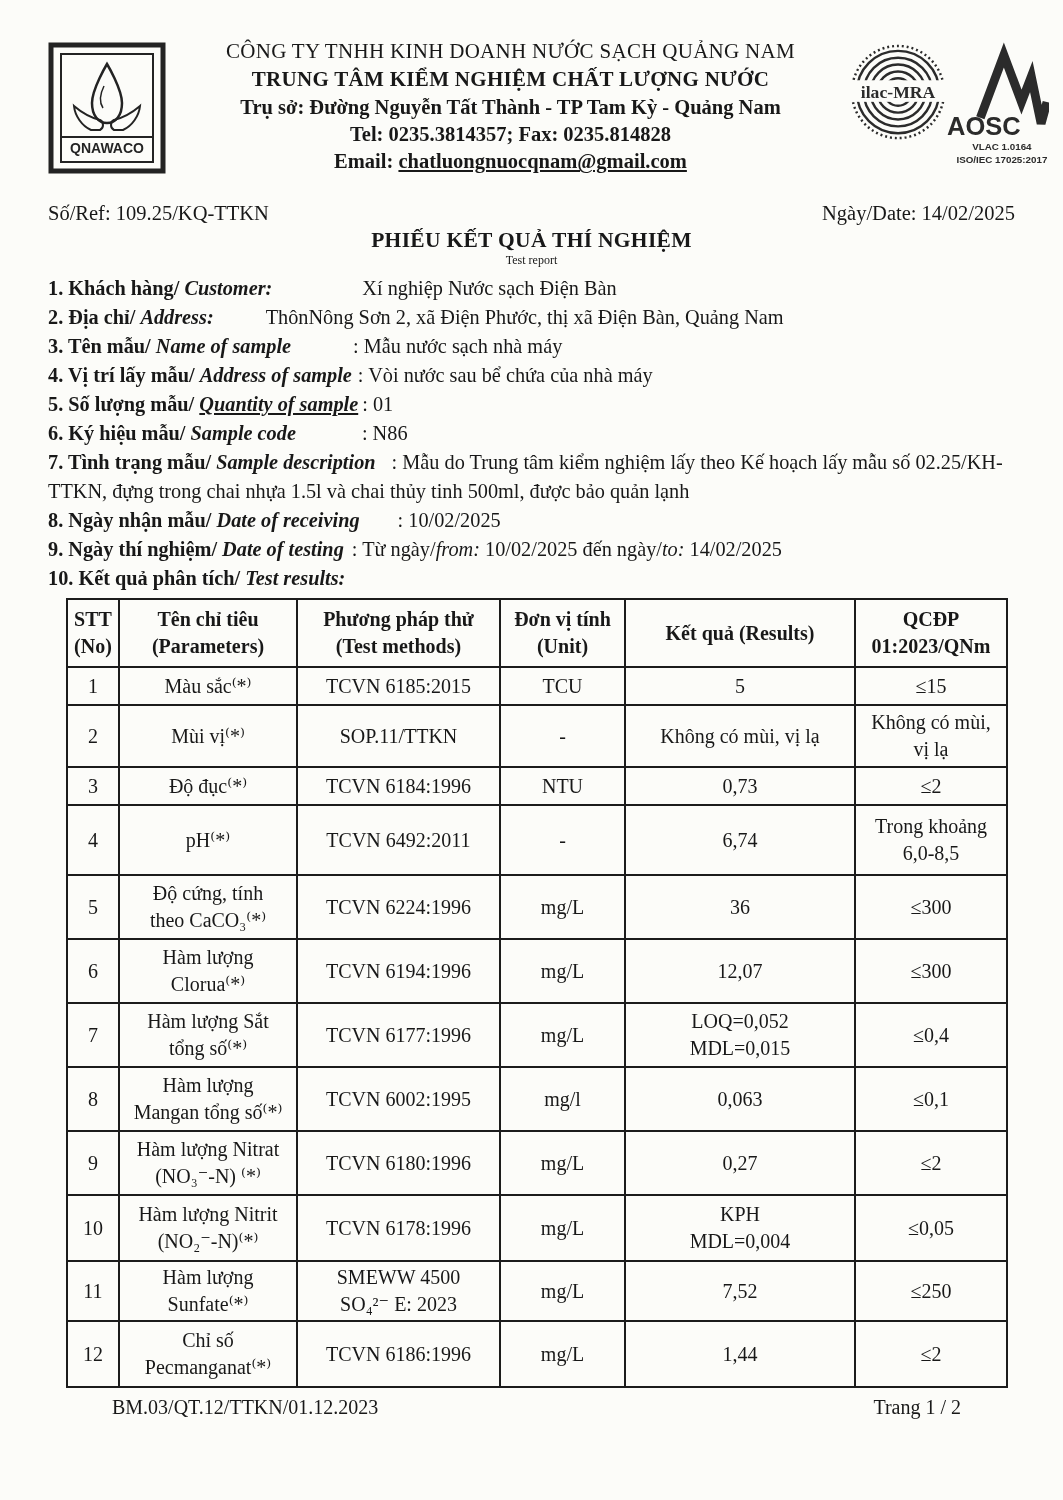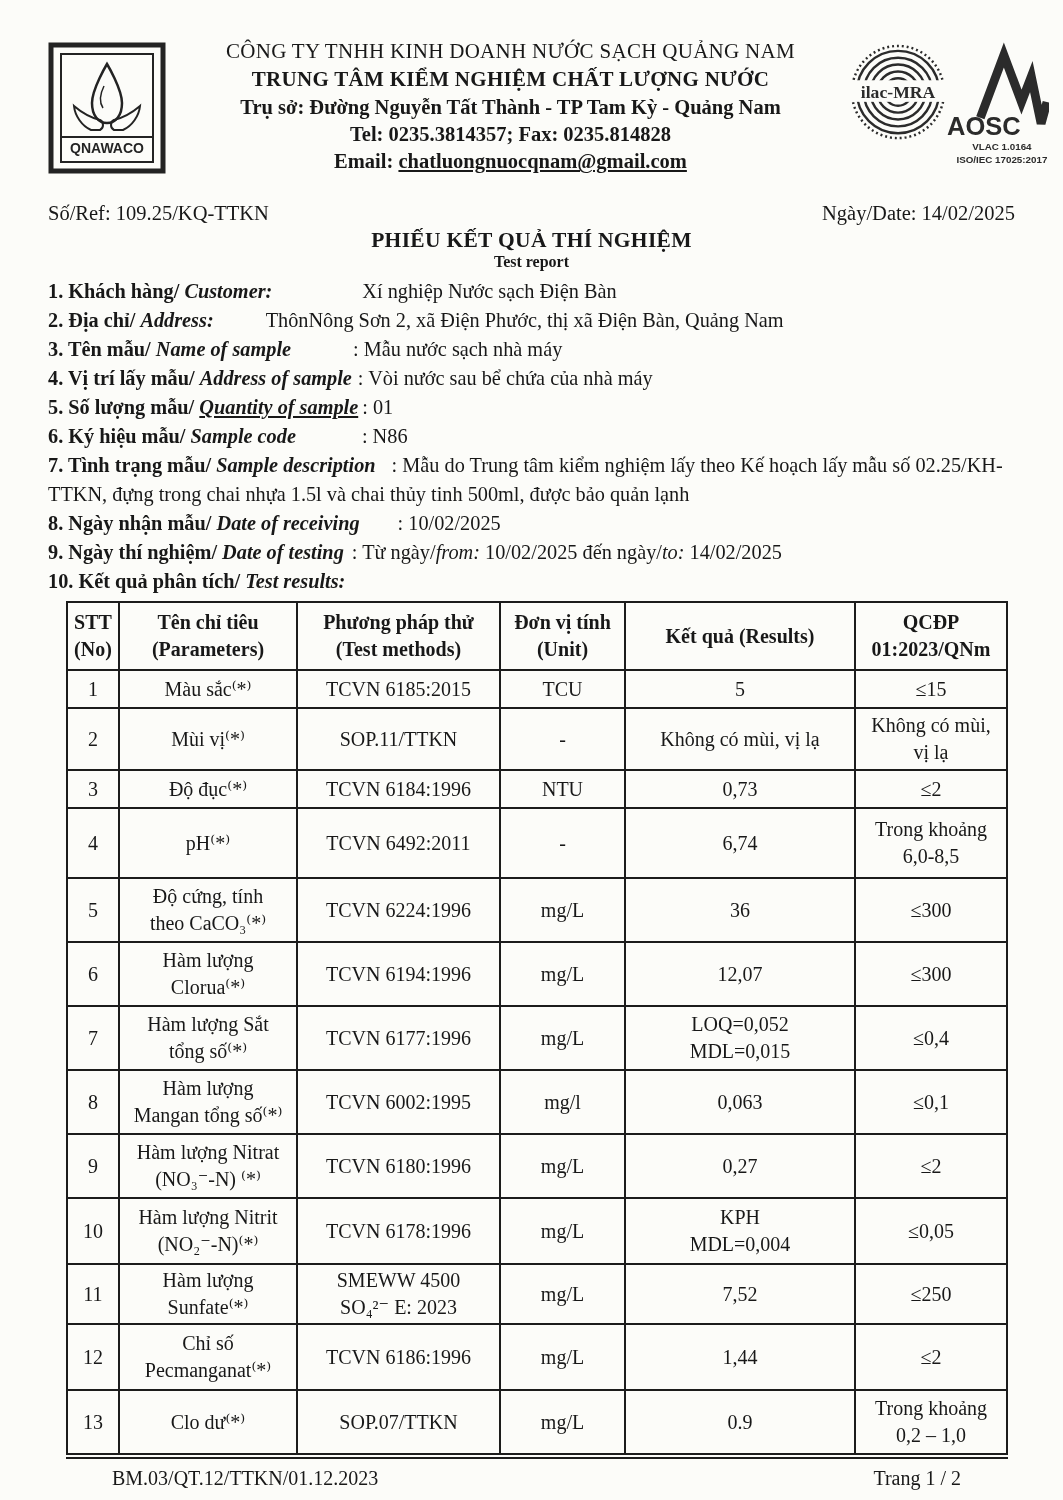--- a/index.html
+++ b/index.html
@@ -17,21 +17,21 @@
   .hd-l1 { font-size:21px; letter-spacing:.3px;text-align:center; }
   .hd-l2 { font-size:21px; font-weight:bold; letter-spacing:.3px; }
   .hd-l3 { font-size:20.5px; font-weight:bold; }
   .email { text-decoration:underline; }
   .logo-right { width:200px; flex:0 0 200px; display:flex; padding-top:4px; }
   
   .meta-row { display:flex; justify-content:space-between; margin:24px 48px 0 48px; font-size:20.5px; }
   
   .title-block { text-align:center; margin-top:3px; }
   .title-vi { font-size:21.5px; font-weight:bold; letter-spacing:.3px; }
-  .title-en { font-size:16px; font-weight:bold; }
+  .title-en { font-size:12px; font-weight:normal; }
   
   .info { margin:6px 28px 0 48px; font-size:20.3px; line-height:29px; }
   .info i { font-weight:bold;margin-top:32px; }
   .info .u { text-decoration:underline; }
   .val { font-weight:normal; }
   .g0{margin-left:90px}.g1{margin-left:52px}.g2{margin-left:62px}.g3{margin-left:6px}
   .g4{margin-left:4px}.g5{margin-left:66px}.g6{margin-left:16px}.g7{margin-left:38px}
   .g8{margin-left:8px}
   
   table.results { border-collapse:collapse; table-layout:fixed; width:940px; margin:5px 0 0 66px; }
@@ -250,29 +250,20 @@
         </tr>
     <tr class="h66">
           <td>12</td>
           <td>Chỉ số
 Pecmanganat⁽*⁾</td>
           <td>TCVN 6186:1996</td>
           <td>mg/L</td>
           <td>1,44</td>
           <td>≤2</td>
         </tr>
-    <tr class="h66 last">
-          <td>13</td>
-          <td>Clo dư⁽*⁾</td>
-          <td>SOP.07/TTKN</td>
-          <td>mg/L</td>
-          <td>0.9</td>
-          <td>Trong khoảng
-0,2 – 1,0</td>
-        </tr>
   </tbody>
     </table>
 
   <div class="footer">
     <span>BM.03/QT.12/TTKN/01.12.2023</span>
     <span>Trang 1 / 2</span>
   </div>
 
 </div>
 

